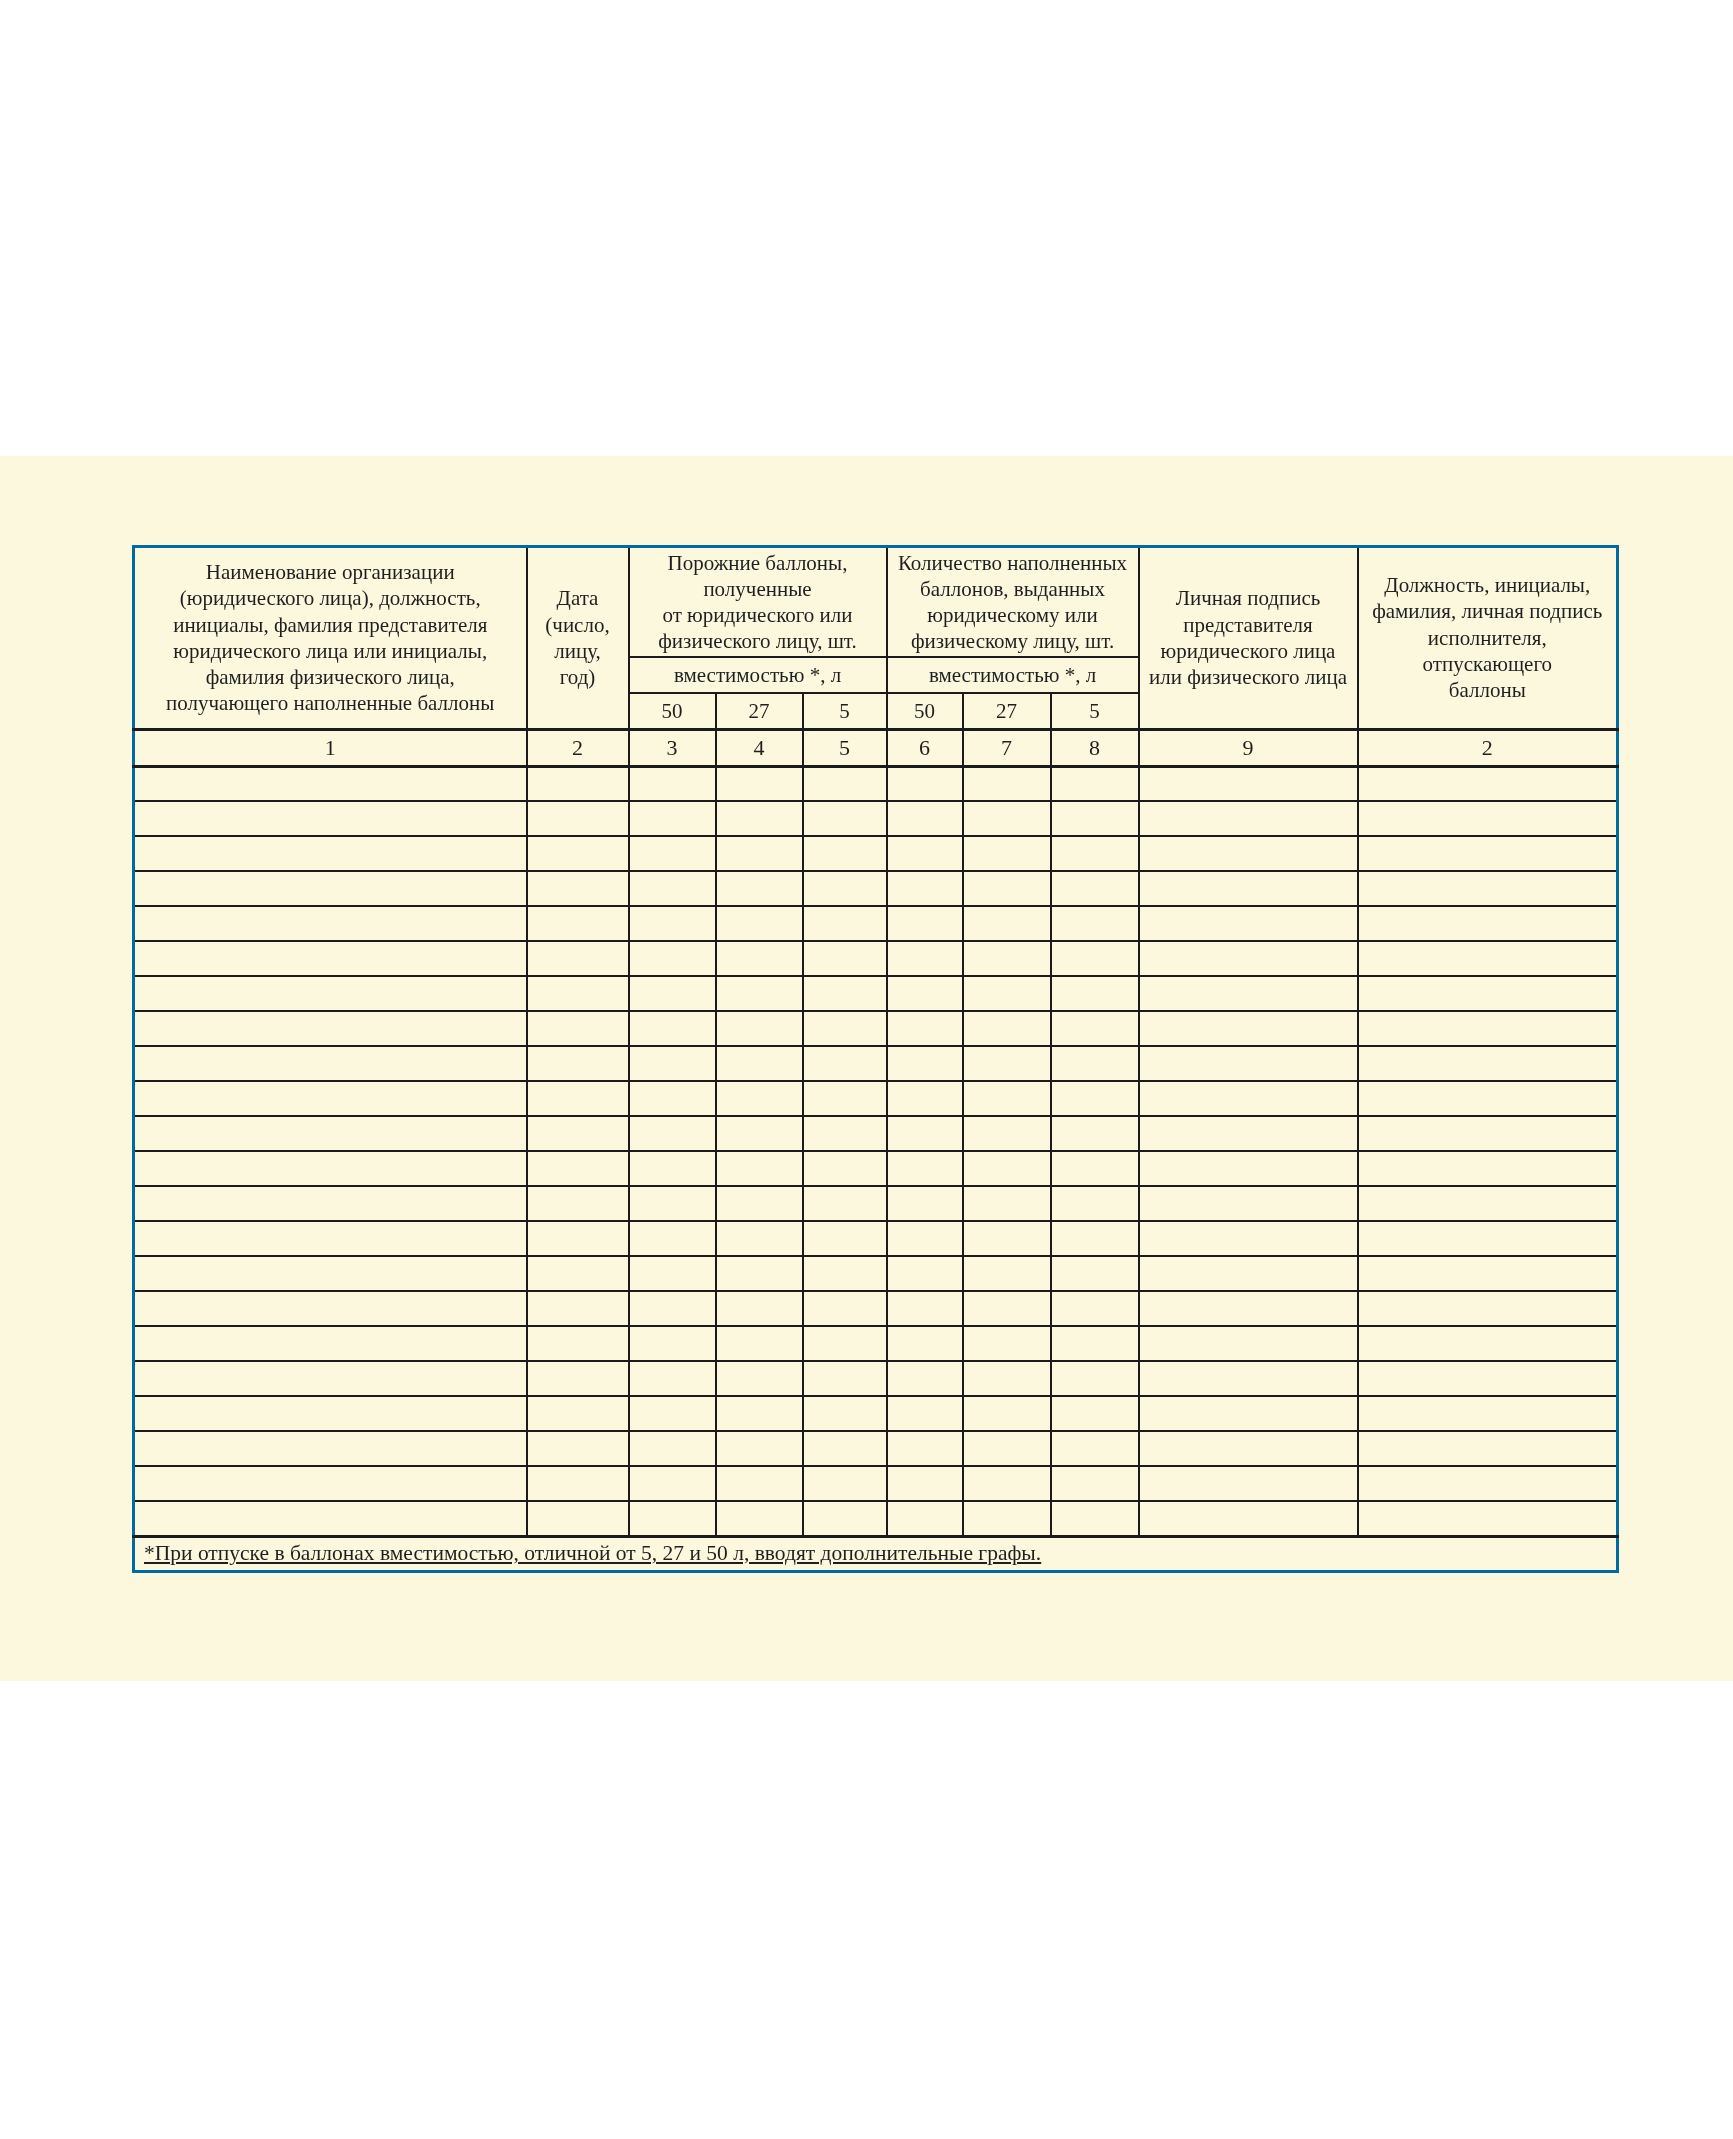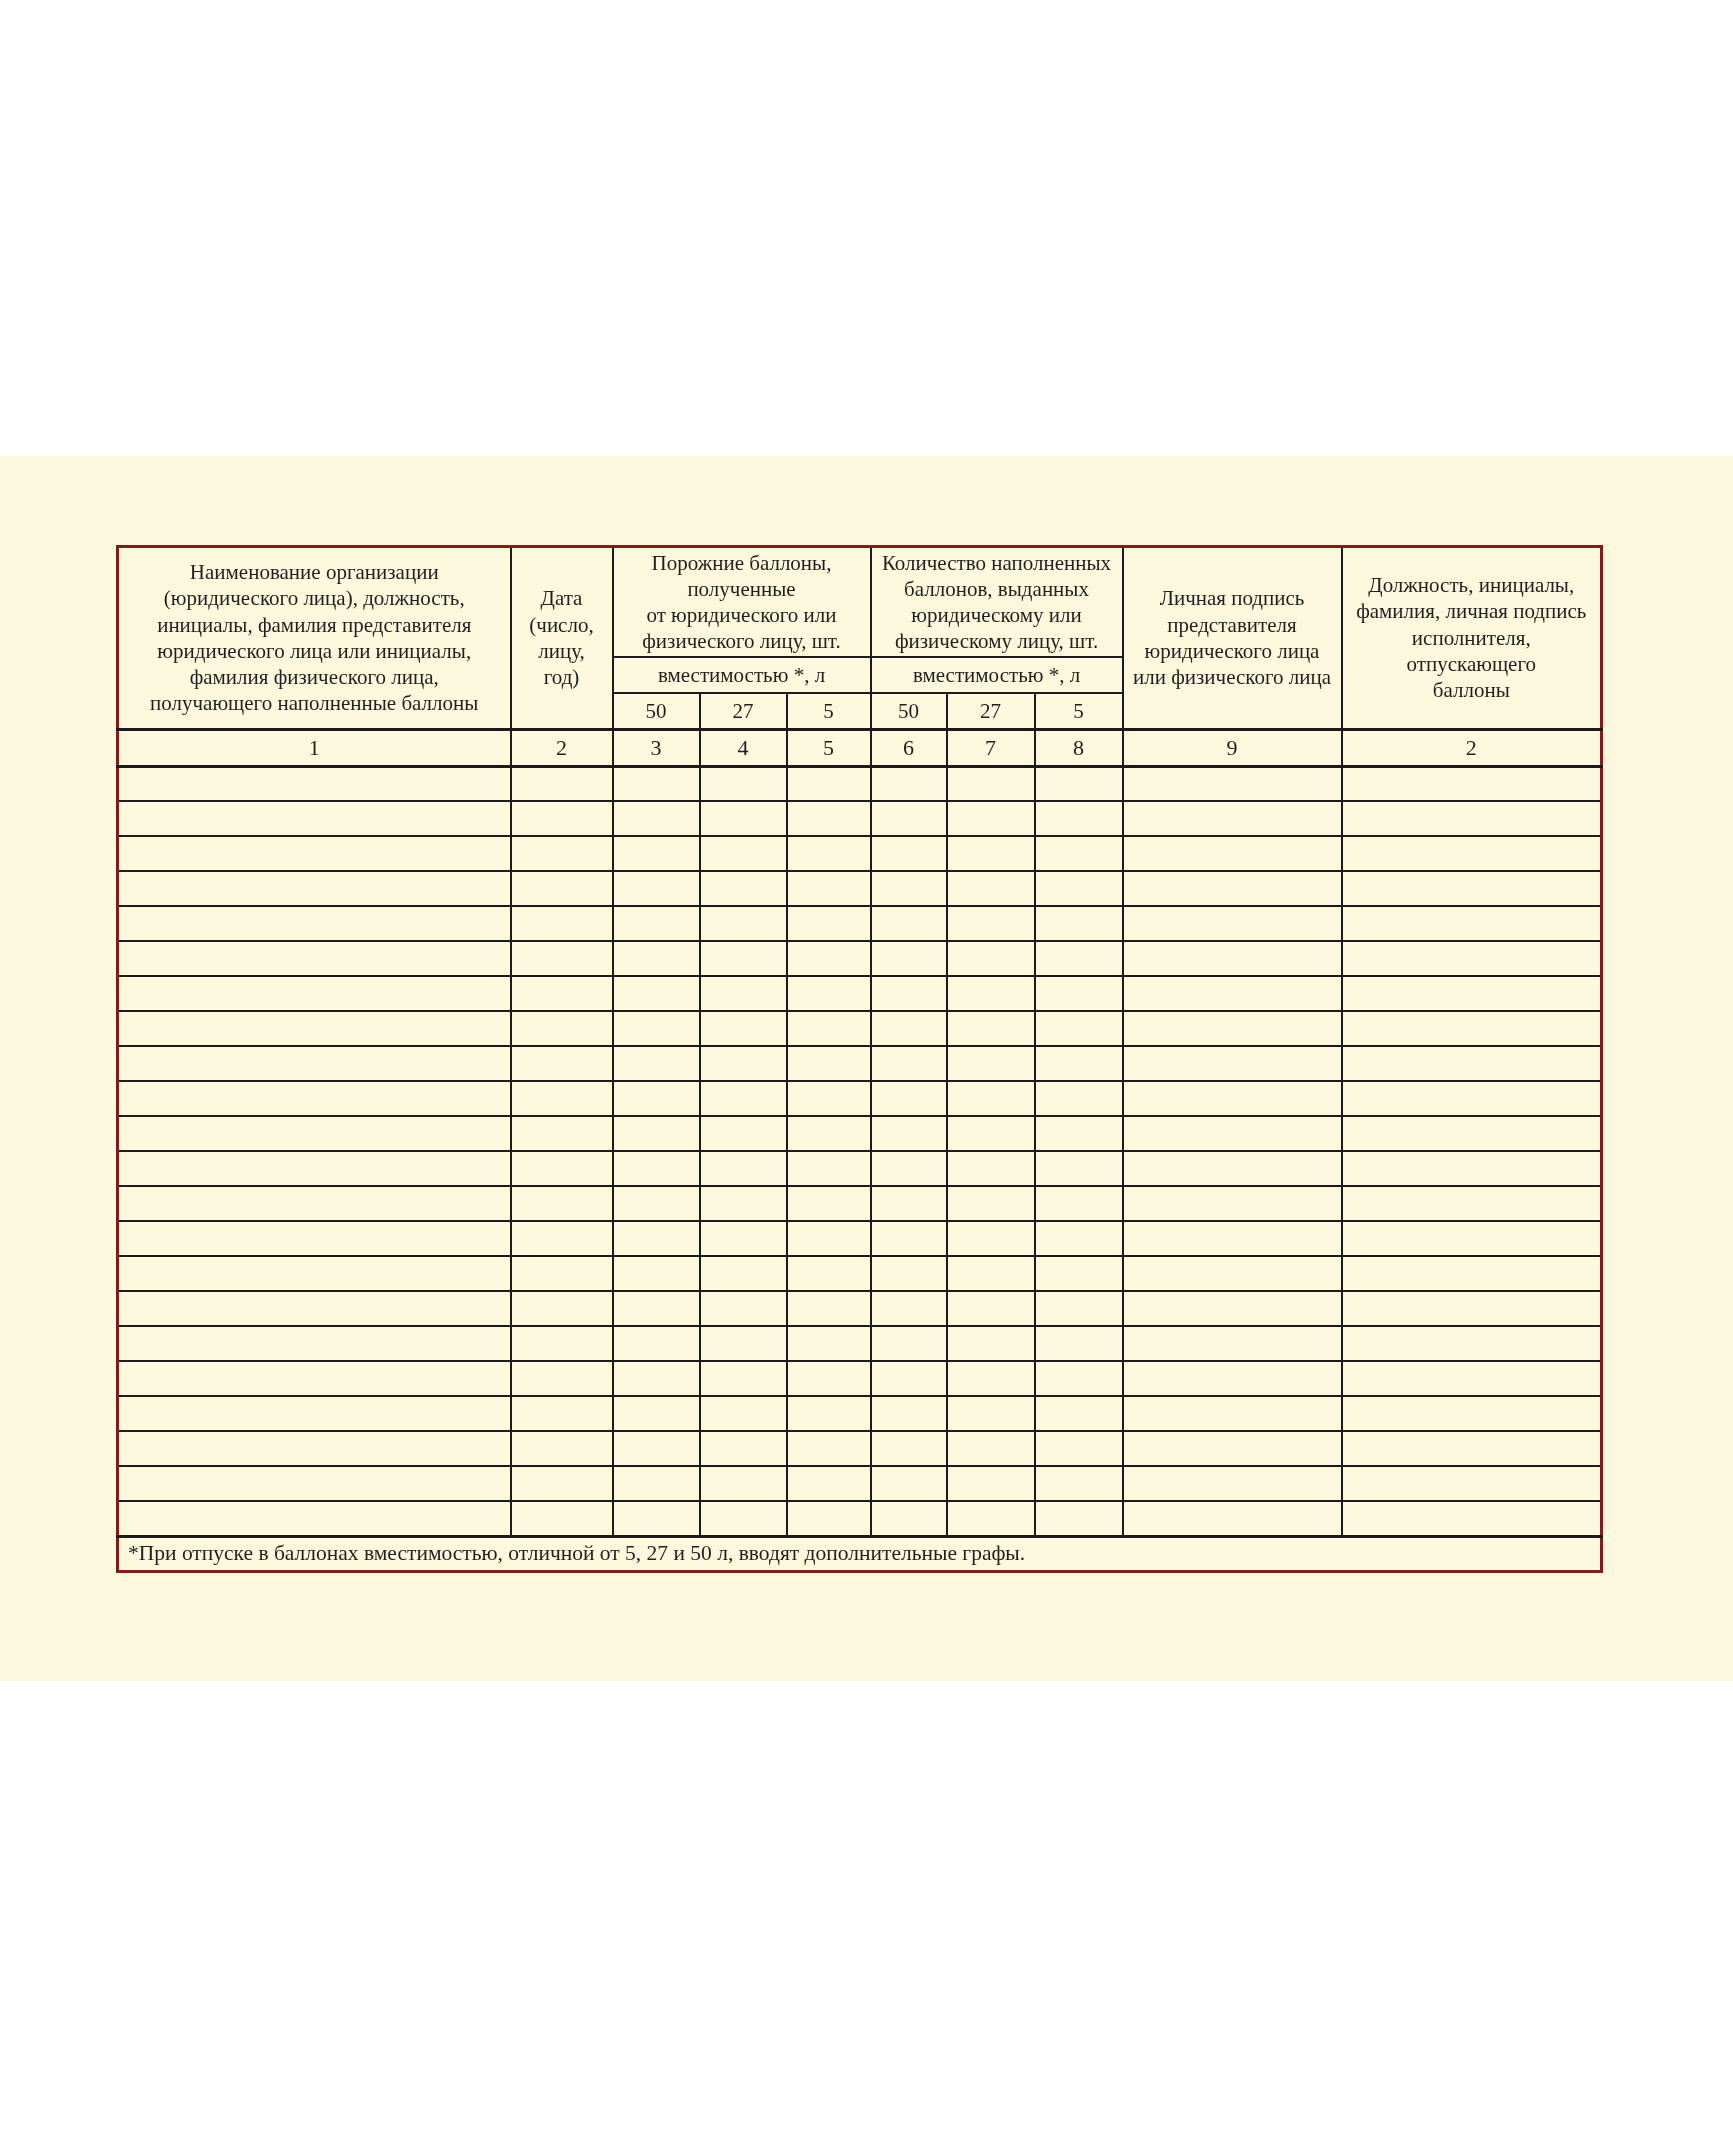--- a/index.html
+++ b/index.html
@@ -17,26 +17,26 @@
   .paper {
     position: absolute;
     left: 0;
     top: 456px;
     width: 1733px;
     height: 1225px;
     background: #fbf8de;
   }
   table.ledger {
     position: absolute;
-    left: 116px;
+    left: 132px;
     top: 89px;
     width: 1484px;
     border-collapse: collapse;
     table-layout: fixed;
-    border: 3px solid #7f1d1d;
+    border: 3px solid #0369a1;
   }
   table.ledger td {
     border: 2.2px solid #1b1b1b;
     text-align: center;
     vertical-align: middle;
     font-size: 21px;
     line-height: 1.25;
     padding: 1.5px 7.4px;
     overflow: hidden;
   }
@@ -44,21 +44,21 @@
   tr.row-group-title   { height: 107px; }
   tr.row-capacity      { height: 36px; }
   tr.row-capacity-vals { height: 36px; }
   tr.row-numbers       { height: 37px; }
   tr.row-numbers td {
     border-top-width: 3px;
     border-bottom-width: 3px;
     font-size: 22px;
   }
   tr.body-row { height: 35px; }
-  tr.footnote-row { height: 35px; }
+  tr.footnote-row { height: 35px; text-decoration: underline; }
   tr.footnote-row td {
     border-top-width: 3px;
     text-align: left;
     padding-left: 9px;
     font-size: 21.5px;
   }
 </style>
 </head>
 <body>
 

